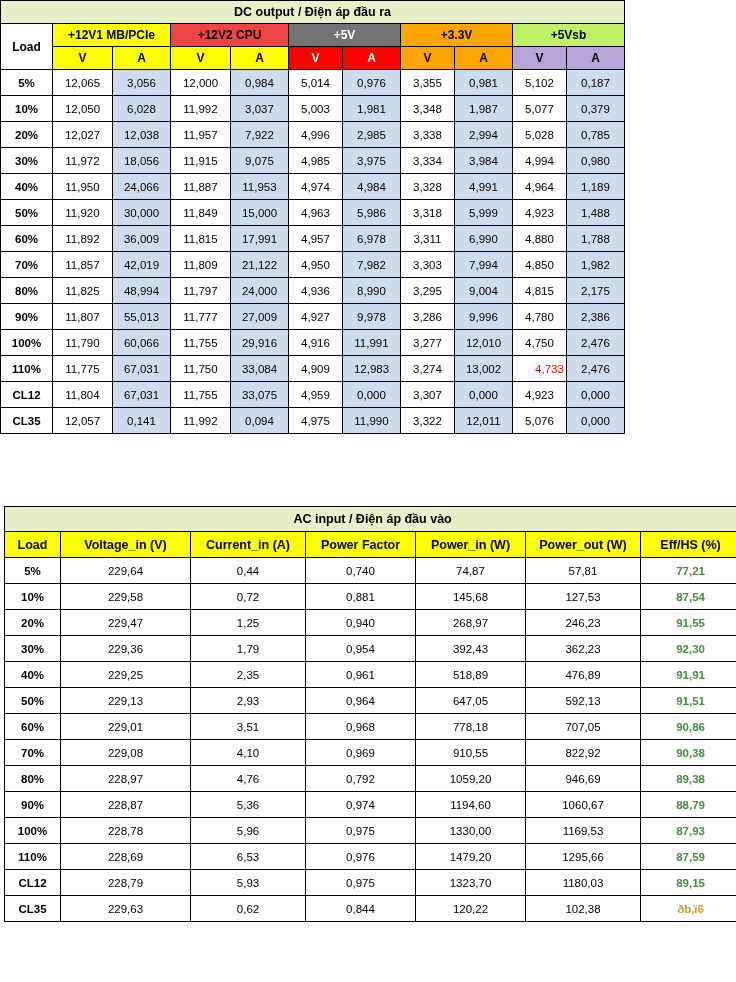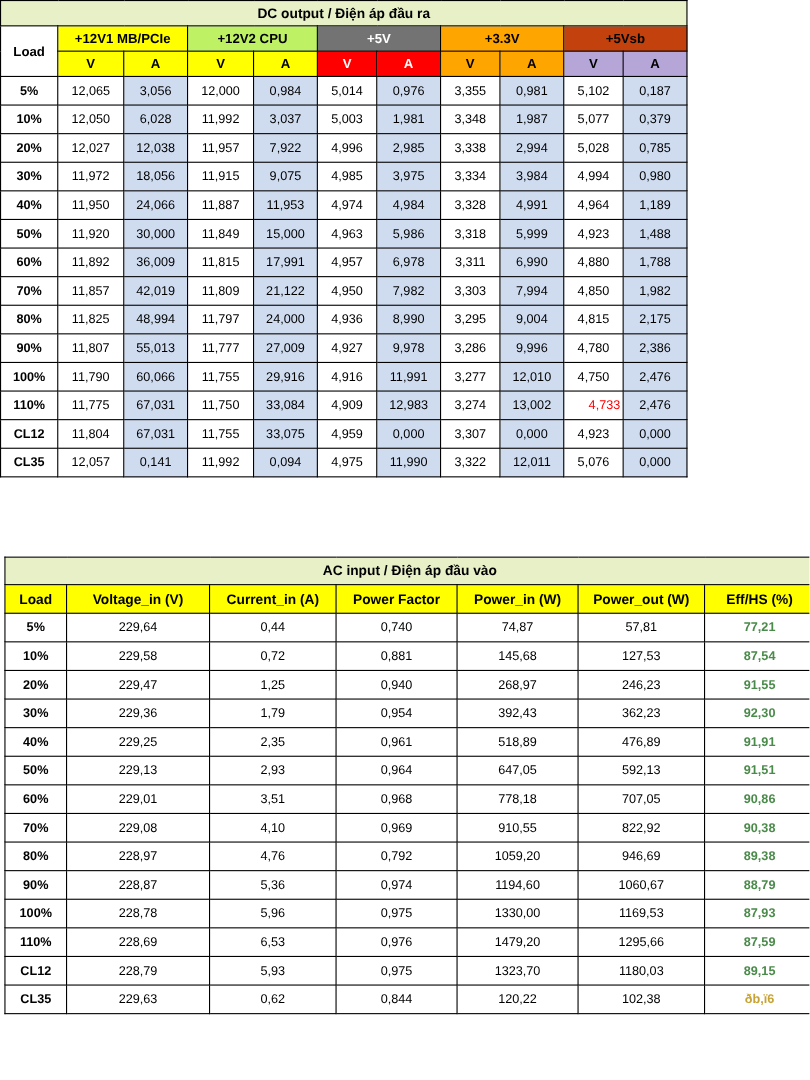--- a/index.html
+++ b/index.html
@@ -45,24 +45,24 @@
   }
   #dc-table .rail-row td {
     height: 22px;
     font-size: 12px;
   }
   #dc-table .unit-row td {
     height: 22px;
     font-size: 12px;
   }
   .rail-12v1 { background: #ffff00; }
-  .rail-12v2 { background: #bef264; }
+  .rail-12v2 { background: #ef4444; }
   .rail-5v   { background: #737373; color: #ffffff !important; }
   .rail-33v  { background: #ffa500; }
-  .rail-5vsb { background: #c2410c; }
+  .rail-5vsb { background: #bef264; }
   .unit-12v1 { background: #ffff00; }
   .unit-12v2 { background: #ffff00; }
   .unit-5v   { background: #ff0000; color: #ffffff !important; }
   .unit-33v  { background: #ffa500; }
   .unit-5vsb { background: #b6a6d8; }
   .load-cell { background: #ffffff; font-weight: bold; font-size: 11.5px; }
   .v-cell { background: #ffffff; font-weight: normal; font-size: 11.5px;}
   .a-cell { background: #cfdcf0; font-weight: normal; font-size: 11.5px;}
   .red-text { color: #ff0000; padding-left: 20px; }
   #dc-table .load-head {

